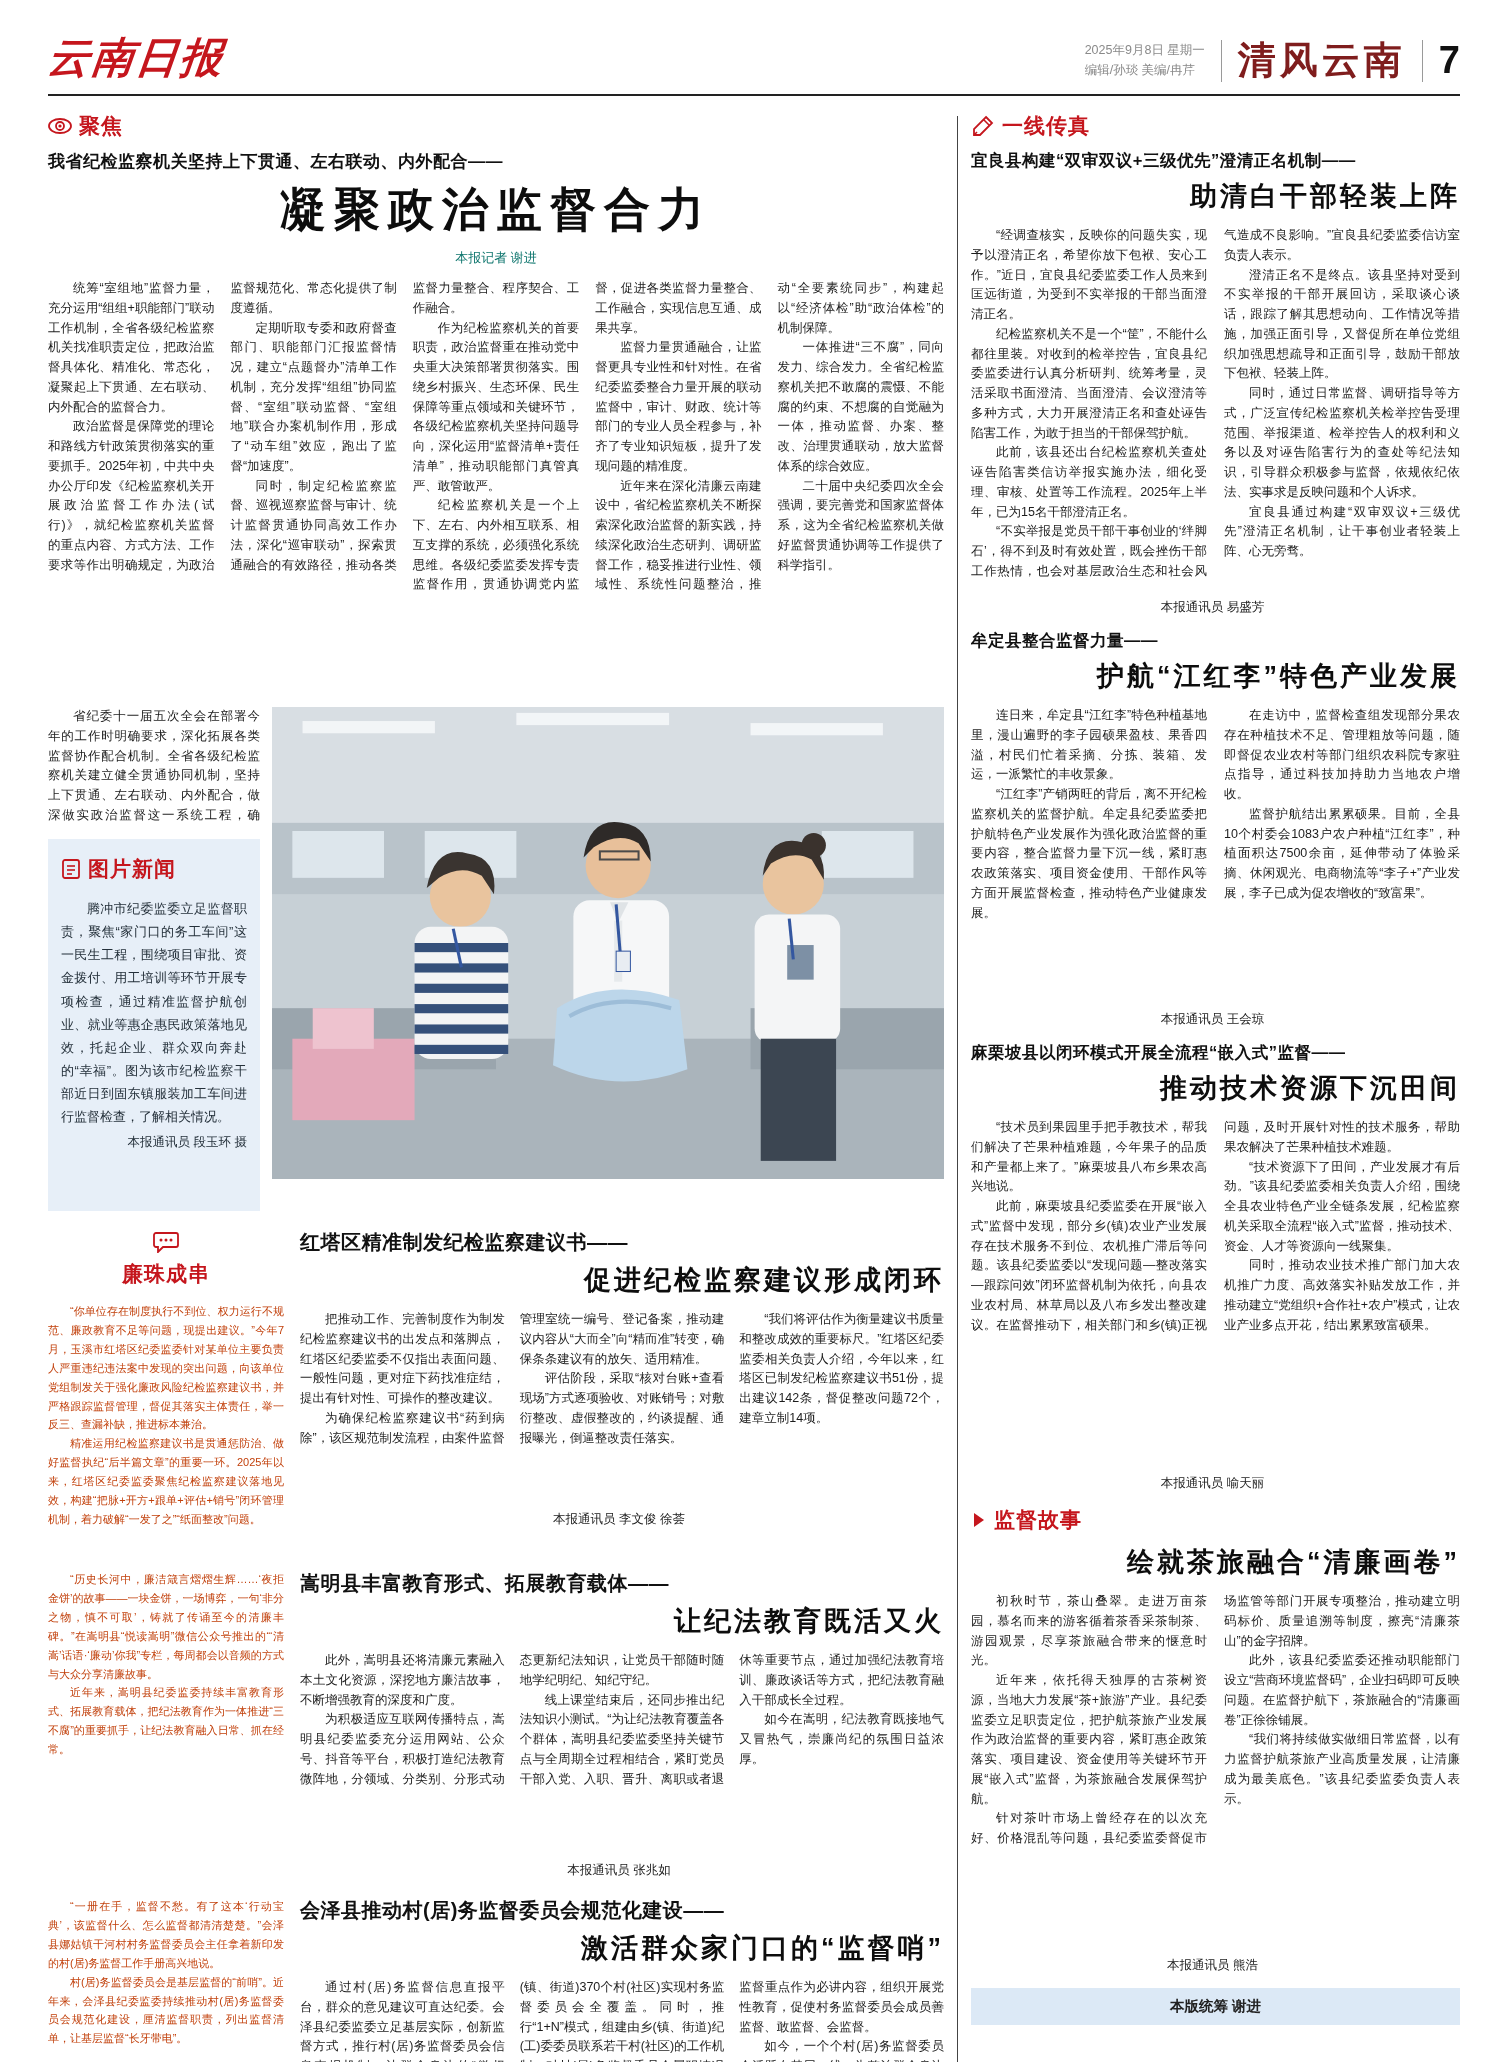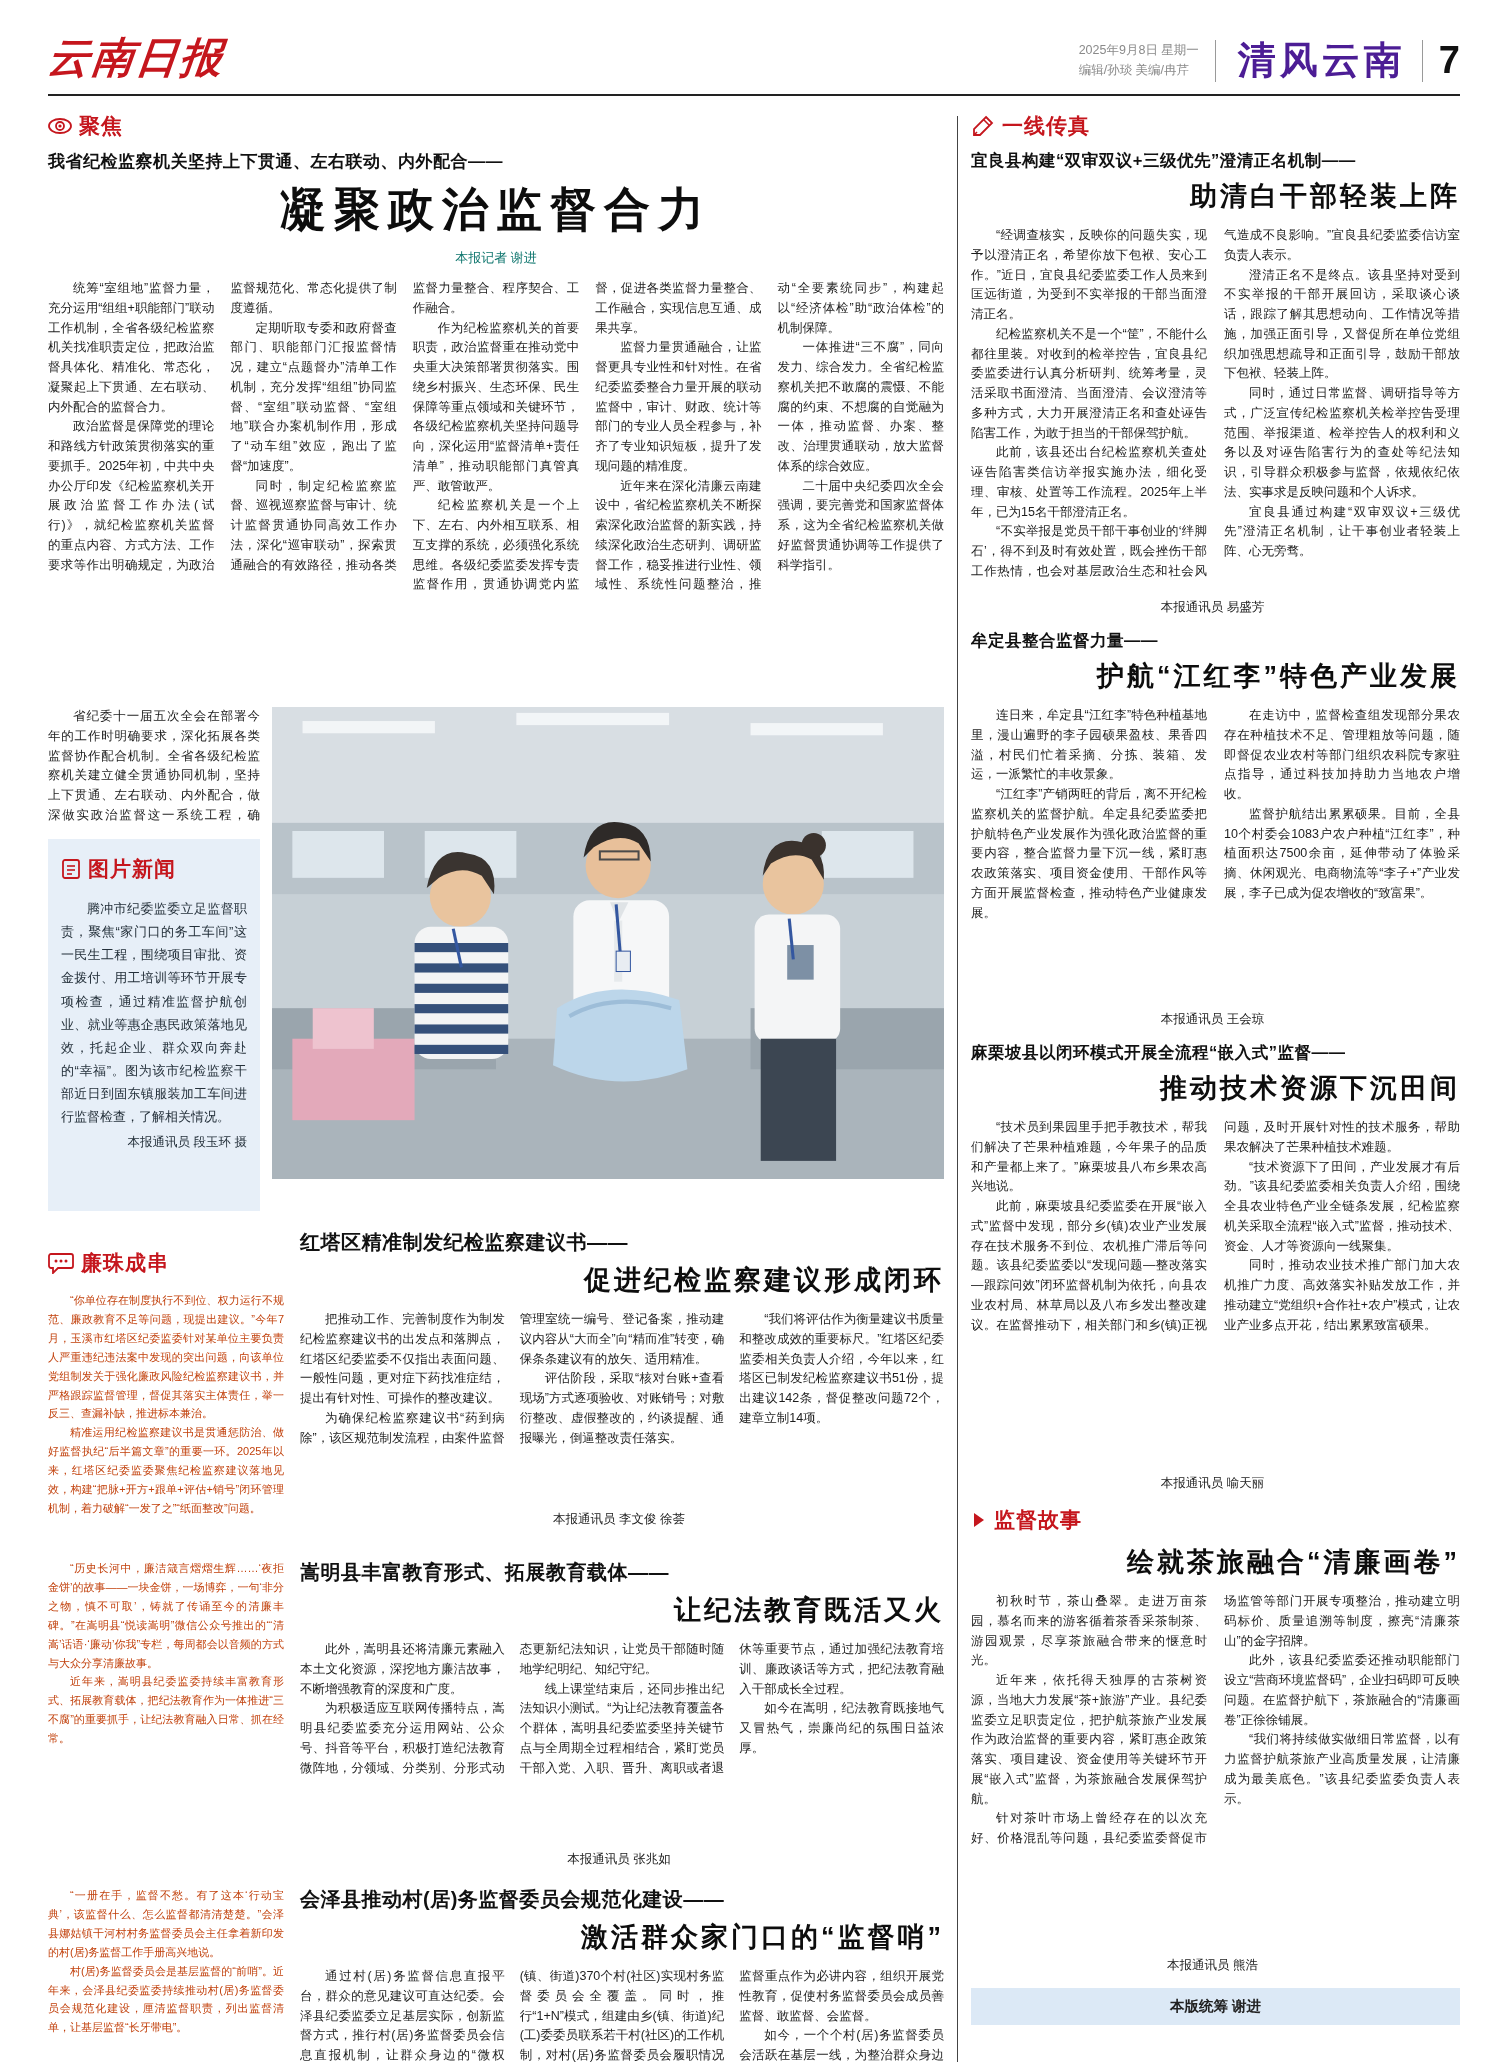--- a/index.html
+++ b/index.html
@@ -5,21 +5,21 @@
   * { margin:0; padding:0; box-sizing:border-box; }
   body { background:#e9e9e9; font-family:"Liberation Sans","DejaVu Sans",sans-serif; }
   .page { position:relative; width:1496px; height:2062px; margin:0 auto; background:#fff; overflow:hidden; }
 
   
   .masthead { display:flex; justify-content:space-between; align-items:flex-end; padding:30px 36px 8px 48px; }
   .paper-logo { font-family:"DejaVu Serif","Liberation Serif",serif; font-style:italic; font-weight:bold; font-size:42px; color:#c5161d; letter-spacing:2px; transform:skewX(-6deg); }
   .head-right { display:flex; align-items:center; }
   .date-block { color:#8a8a8a; font-size:12.5px; line-height:1.55; }
   .head-vr { width:1px; height:42px; background:#9a9a9a; margin:0 16px; }
-  .section-name { color:#4c1d95; font-size:38px; font-weight:900; letter-spacing:4px;margin-left:6px; }
+  .section-name { color:#7f1d1d; font-size:38px; font-weight:900; letter-spacing:4px; }
   .page-num { font-size:38px; font-weight:bold; color:#111; }
   .head-rule { border-top:2px solid #222; margin:0 36px 16px 48px; }
 
   
   .content { display:flex; padding:0 36px 0 48px; }
   .left-half { width:896px; flex:none; }
   .v-divider { width:1px; background:#444; margin:4px 13px 20px 13px; }
   .sidebar { flex:1; min-width:0; }
 
   
@@ -48,21 +48,21 @@
   .photo-news-box { background:#e7eff8; margin-top:12px; padding:16px 13px 12px; height:372px; overflow:hidden; }
   .photo-news-box .banner { margin-bottom:14px; }
   .pn-caption { font-size:13px; line-height:1.78; color:#24303a; text-align:justify; text-indent:2em; }
   .pn-byline { text-align:right; font-size:12.5px; color:#24303a; margin-top:6px; }
   .photo-frame { flex:1; height:472px; overflow:hidden; }
   .photo-frame svg { display:block; width:100%; height:100%; }
 
   
   .lz-row { display:flex; gap:16px; margin-top:18px; }
   .lz-strip { width:236px; flex:none; }
-  .lz-strip .banner { margin:20px 0 14px; }
+  .lz-strip .banner { margin:2px 0 14px;flex-direction:column; }
   .strip-text { font-size:11px; line-height:1.72; color:#c2410c; text-align:justify; overflow:hidden; }
   .strip-text p { text-indent:2em; }
   .lz-art { flex:1; min-width:0; }
   .lz-art .kicker { font-size:20px; }
   .h-rtq { height:196px; } .h-sm { height:206px; } .h-hz { height:216px; }
   .st-rtq { height:250px; } .st-sm { height:252px; } .st-hz { height:240px; }
 
   
   .sb-art { margin-bottom:14px; }
   .sb-art .kicker { font-size:16.5px; }

